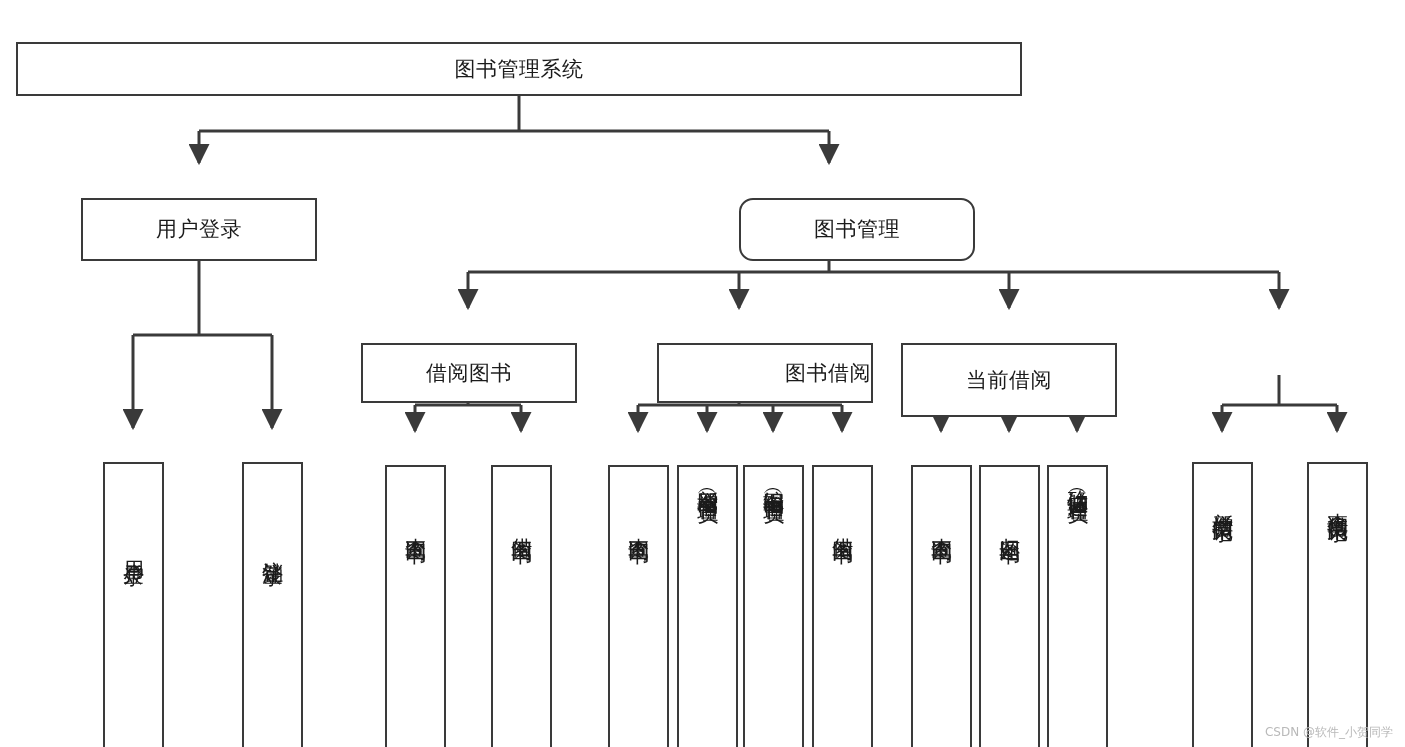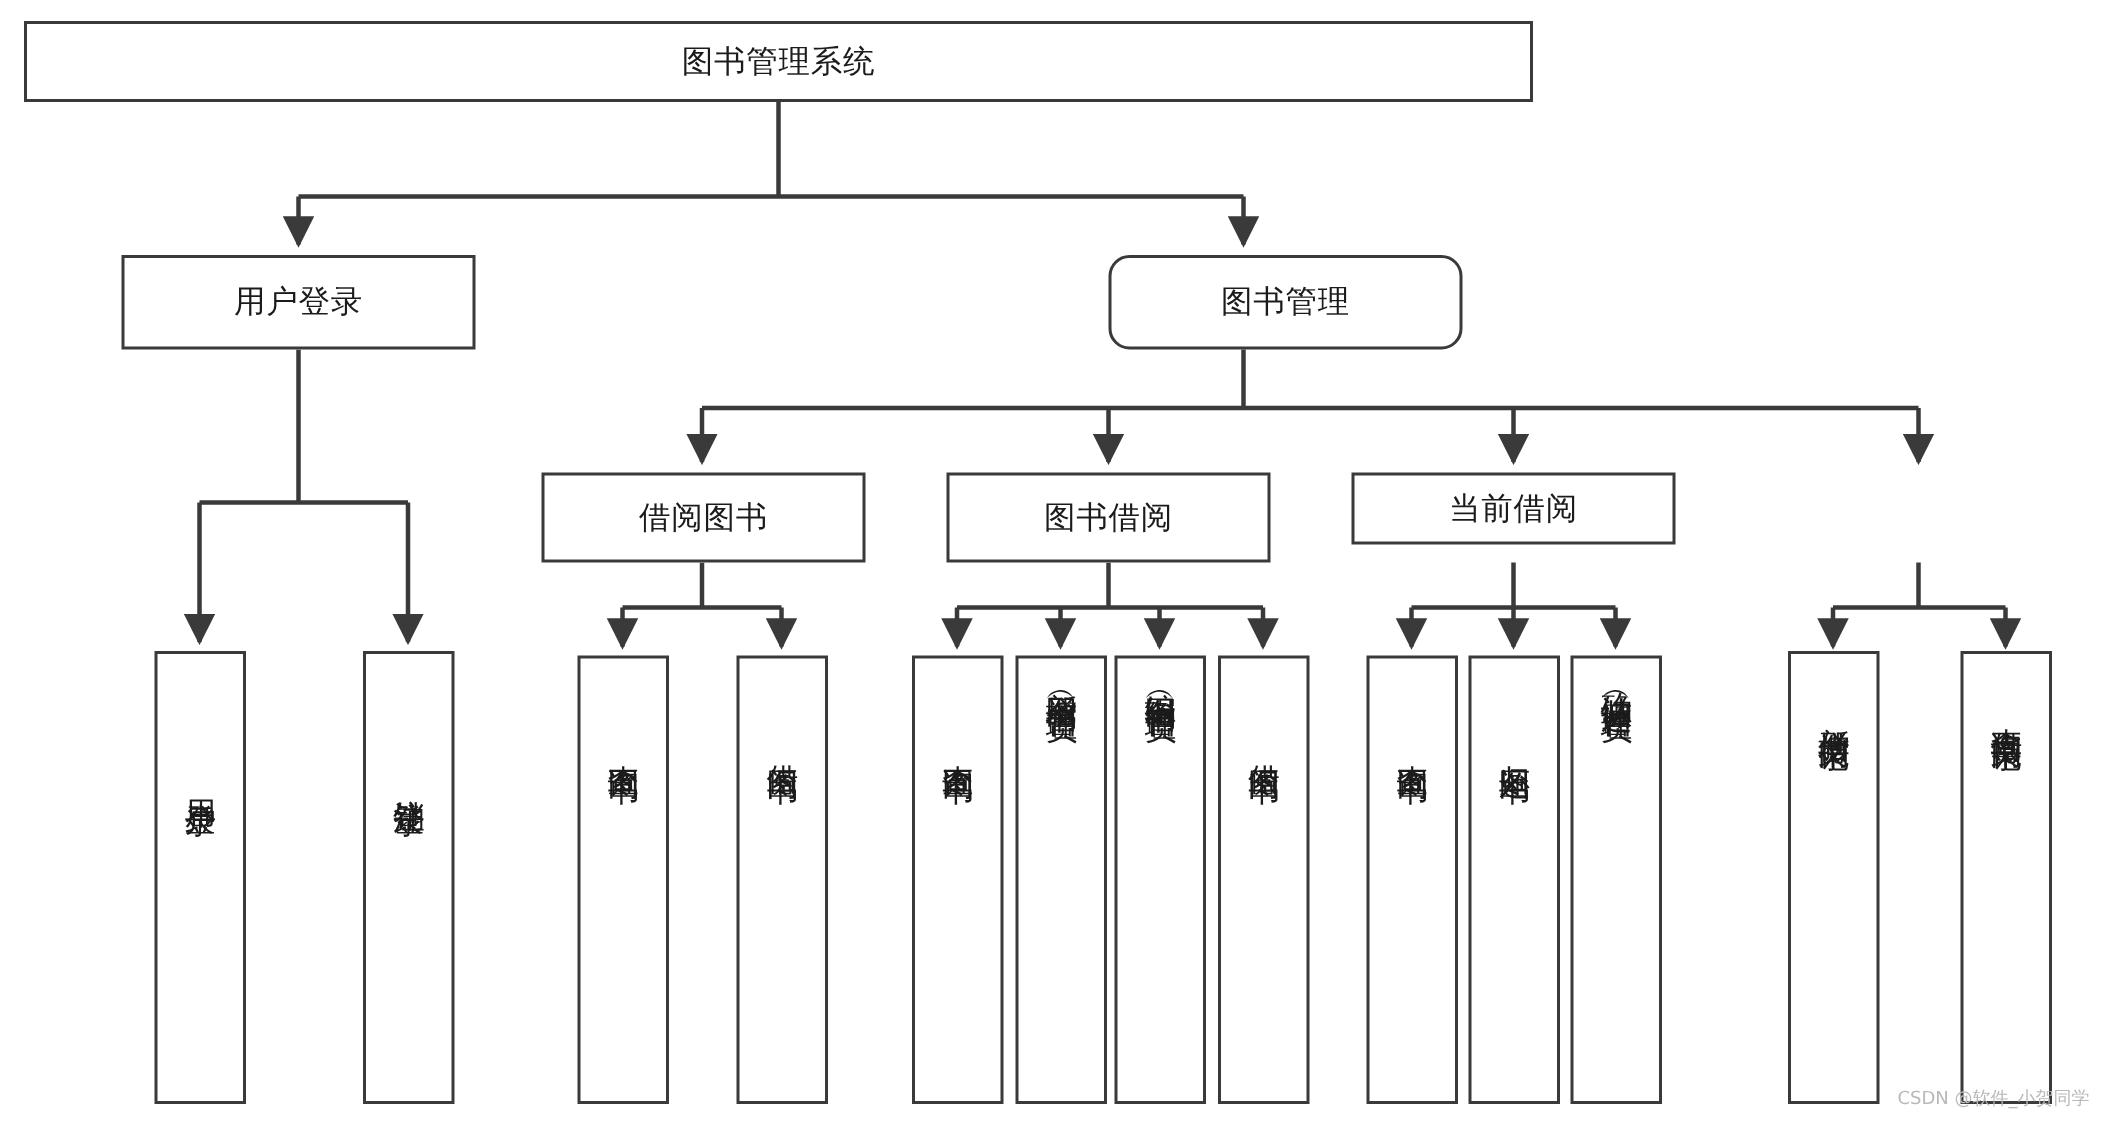--- a/index.html
+++ b/index.html
@@ -28,20 +28,21 @@
   }
   .node {
     position: absolute;
     box-sizing: border-box;
     background: #ffffff;
     border: 2px solid #3a3a3a;
     display: flex;
     align-items: center;
     justify-content: center;
     color: #1b1b1b;
+    margin-top: 28px;
   }
   .node .label {
     font-size: 21px;
     line-height: 1.15;
     letter-spacing: 0.5px;
     white-space: nowrap;
   }
   
   .node.vert {
     align-items: flex-start;
@@ -142,25 +143,25 @@
   </div>
 
   <div class="node" style="left:739px; top:170px; width:236px; height:63px;border-radius:14px;">
     <span class="label">图书管理</span>
   </div>
 
   <div class="node" style="left:361px; top:315px; width:216px; height:60px;">
     <span class="label">借阅图书</span>
   </div>
 
-  <div class="node" style="left:631px; top:315px; width:216px; height:60px;">
+  <div class="node" style="left:657px; top:315px; width:216px; height:60px;justify-content:flex-end;">
     <span class="label">图书借阅</span>
   </div>
 
-  <div class="node" style="left:901px; top:315px; width:216px; height:48px;font-family:Liberation Serif, serif;">
+  <div class="node" style="left:901px; top:315px; width:216px; height:74px;font-family:Liberation Serif, serif;">
     <span class="label">当前借阅</span>
   </div>
 
 
   <div class="node vert mid" style="left:103px; top:434px; width:61px; height:302px;">
     <span class="label">用户登录</span>
   </div>
 
   <div class="node vert mid" style="left:242px; top:434px; width:61px; height:302px;">
     <span class="label">注销登录</span>

